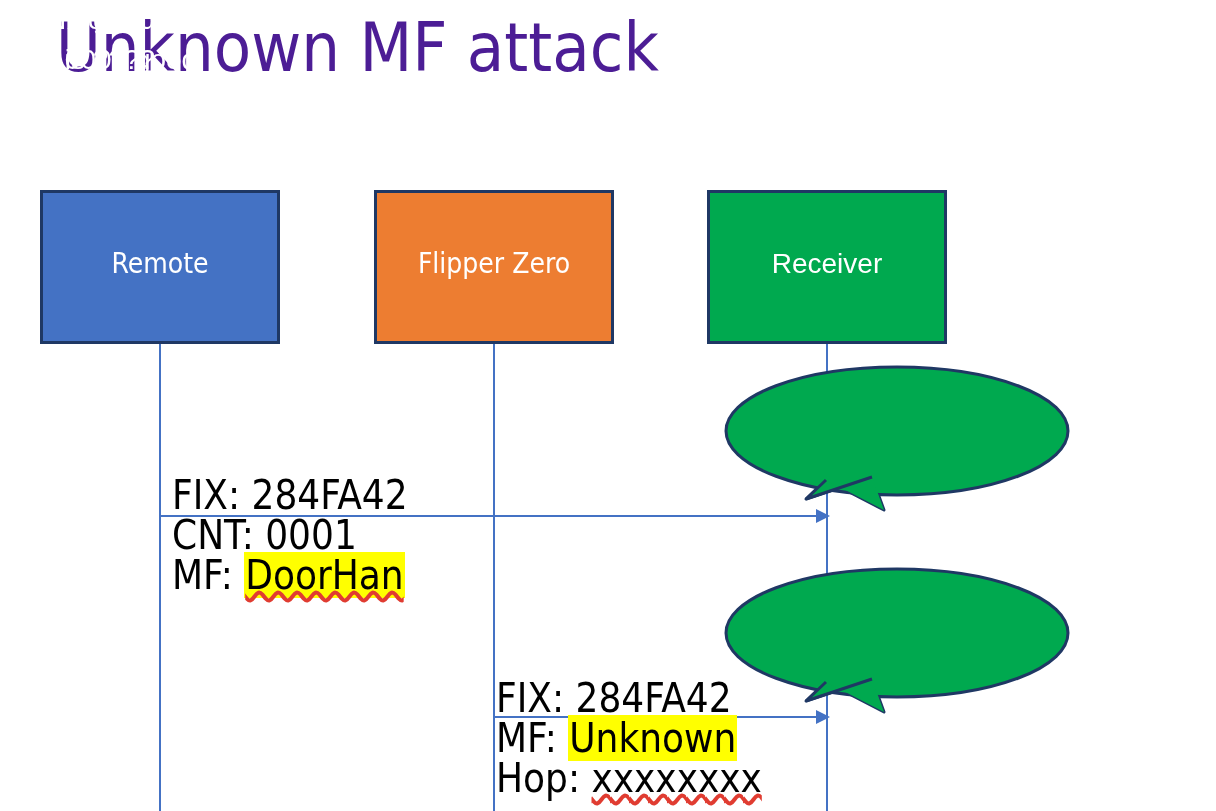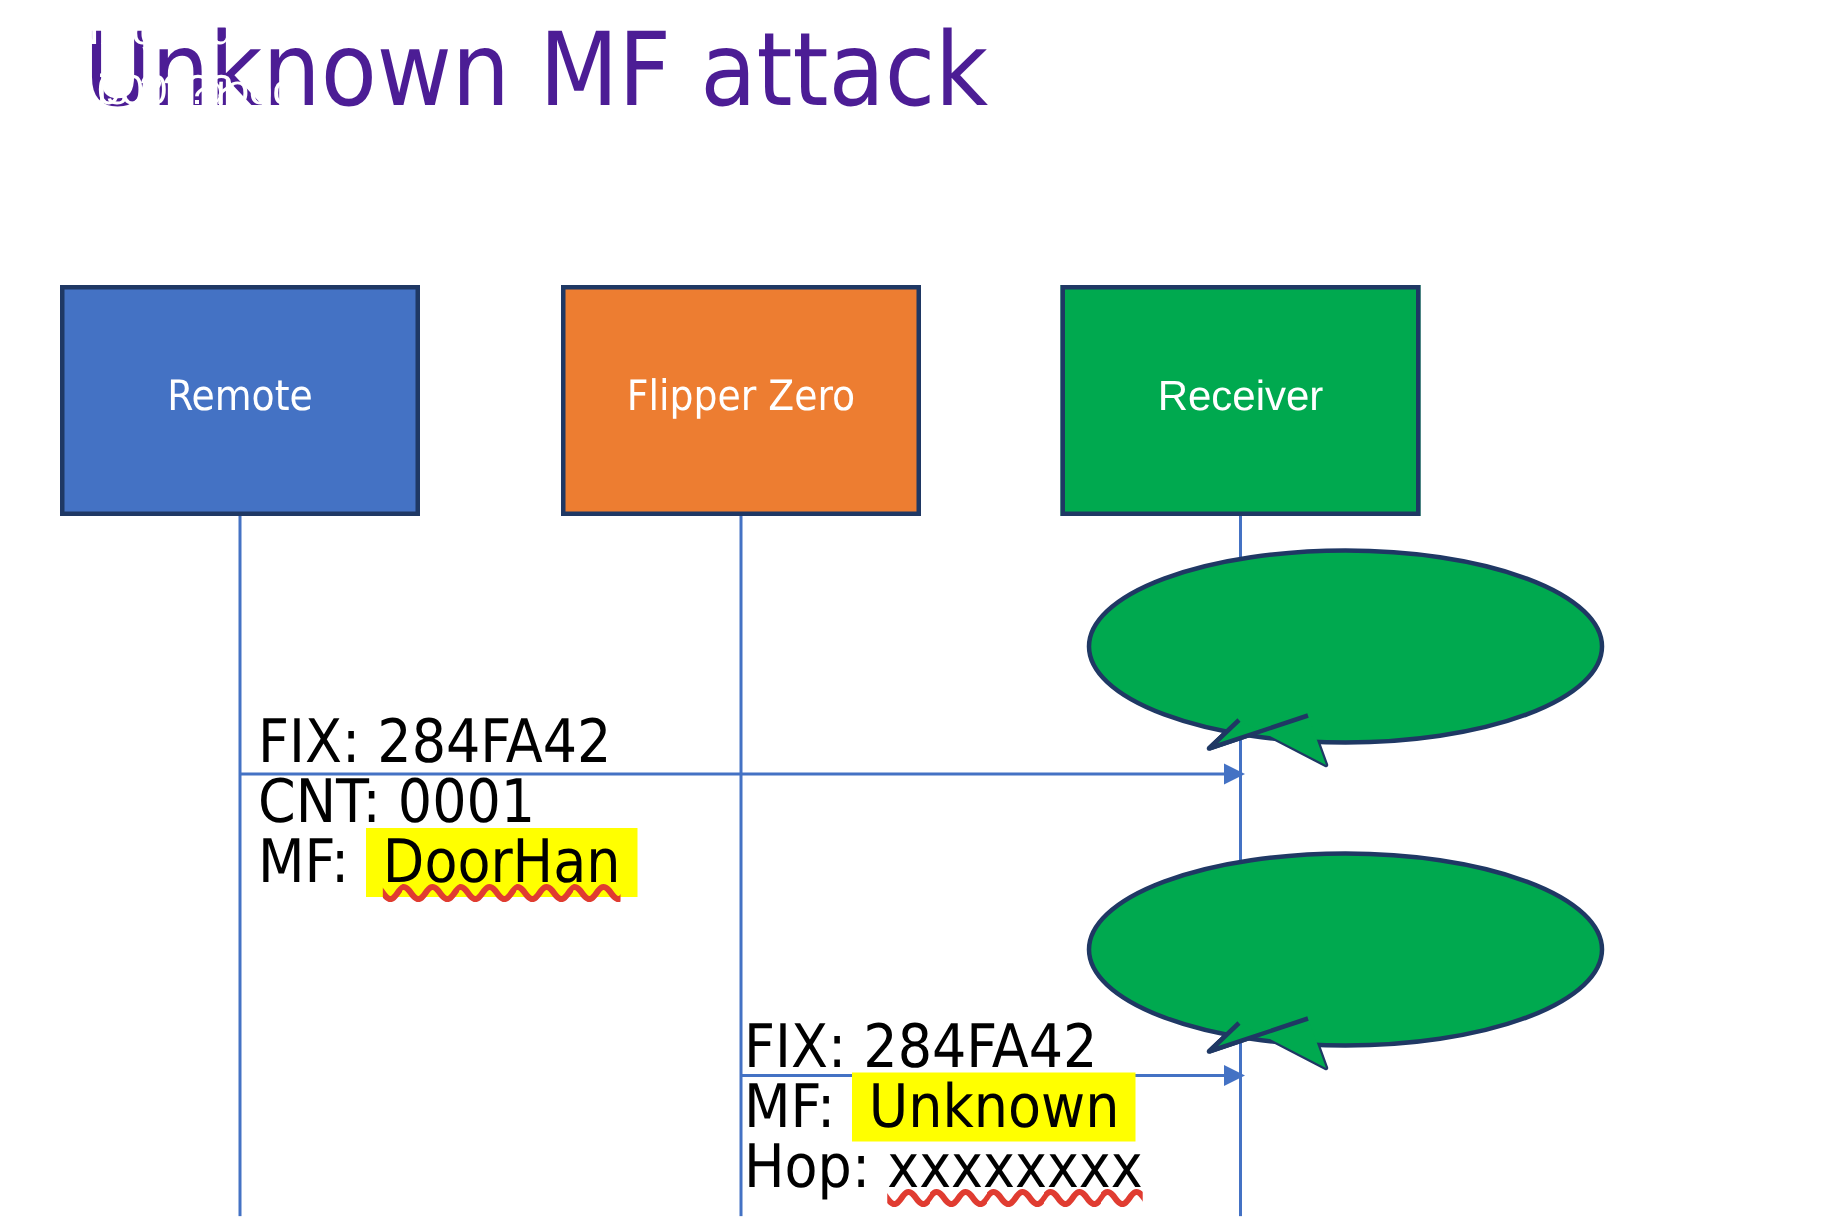--- a/index.html
+++ b/index.html
@@ -96,21 +96,21 @@
     position: absolute;
     font-family: "DejaVu Sans Condensed", "Liberation Sans Narrow", "Liberation Sans", sans-serif;
     font-size: 40px;
     line-height: 40px;
     color: #000000;
     white-space: nowrap;
   }
   .msg-text .line { display: block; }
   .hl {
     background: #FFFF00;
-    padding: 0 11px;
+    padding: 0 1px;
   }
   .sp {
     text-decoration: underline wavy #E03C31;
     text-decoration-skip-ink: none;
     text-underline-offset: 2px;
   }
   .msg-text.text-1 { left: 172px; top: 475px; }
   .msg-text.text-2 { left: 496px; top: 678px; }
 
   

